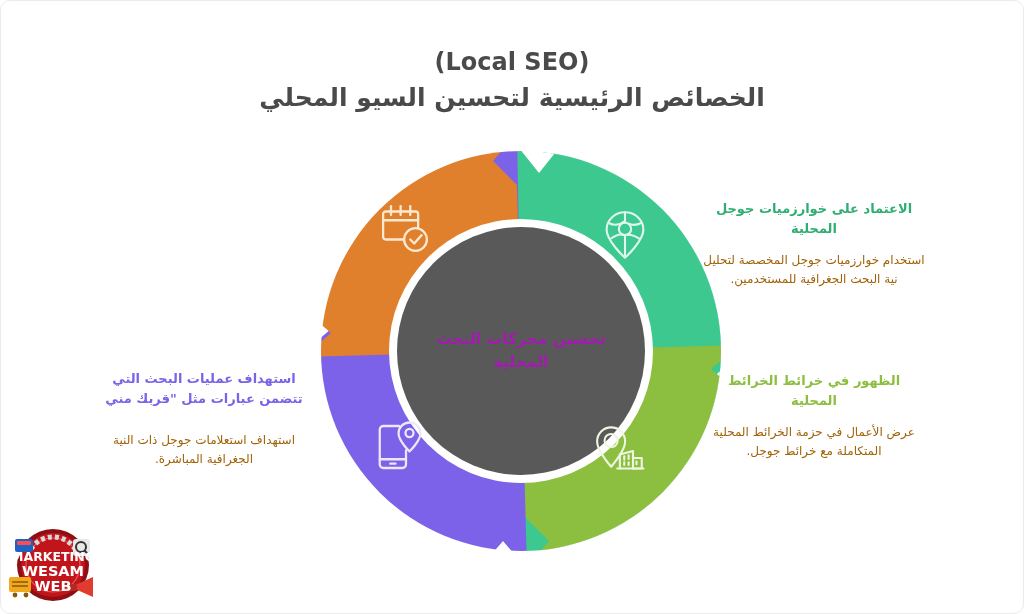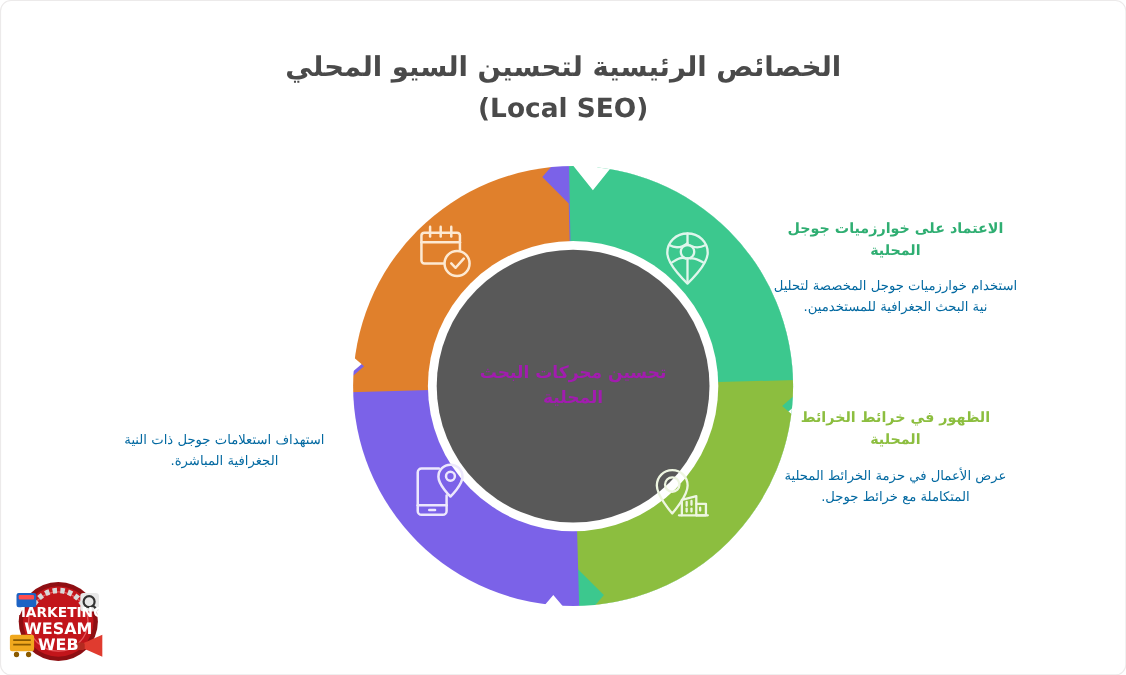--- a/index.html
+++ b/index.html
@@ -94,21 +94,21 @@
     direction: rtl;
   }
   .side-block .blk-head {
     font-size: 13px;
     font-weight: bold;
     line-height: 1.52;
     margin: 0 0 12px 0;
   }
   .side-block .blk-body {
     font-size: 12px;
-    color: #0369a1;
+    color: #a16207;
     line-height: 1.62;
     margin: 0;
   }
   .side-right { text-align: center; left: 702px; }
   .side-left  { text-align: center; left: 92px; }
 
   #block-tr { top: 198px; }
   #block-br { top: 370px; }
   #block-tl { top: 234px; }
   #block-bl { top: 368px; }
@@ -122,22 +122,22 @@
     height: 84px;
   }
   #logo svg { width: 100%; height: 100%; display: block; }
 </style>
 </head>
 <body>
 
 <div id="page">
 
   <div id="title-block">
+    <div id="title-en">(Local SEO)</div>
     <div id="title-ar">الخصائص الرئيسية لتحسين السيو المحلي</div>
-    <div id="title-en">(Local SEO)</div>
   </div>
 
   <div id="donut-wrap">
     <svg id="donut-svg" viewBox="0 0 404 404" xmlns="http://www.w3.org/2000/svg">
       <defs>
 
         <mask id="ringmask">
           <rect x="0" y="0" width="404" height="404" fill="black"></rect>
           <circle cx="202" cy="202" r="200" fill="white"></circle>
           <circle cx="202" cy="202" r="128" fill="black"></circle>
@@ -283,20 +283,21 @@
     <p class="blk-body">استخدام خوارزميات جوجل المخصصة لتحليل نية البحث الجغرافية للمستخدمين.</p>
   </div>
 
   <div class="side-block side-right" id="block-br">
     <p class="blk-head" style="color:#8cbe3f">الظهور في خرائط الخرائط المحلية</p>
     <p class="blk-body" style="">عرض الأعمال في حزمة الخرائط المحلية المتكاملة مع خرائط جوجل.</p>
   </div>
 
 
   <div class="side-block side-left" id="block-bl">
+    <p class="blk-head" style="color:#7b62e8">استهداف عمليات البحث التي تتضمن عبارات مثل "قربك مني</p>
     <p class="blk-body" style="margin-top:22px">استهداف استعلامات جوجل ذات النية الجغرافية المباشرة.</p>
   </div>
 
   <div id="logo">
     <svg viewBox="0 0 104 84" xmlns="http://www.w3.org/2000/svg">
       <g>
         <circle cx="52" cy="42" r="36" fill="#8e0f13"></circle>
         <circle cx="52" cy="42" r="32" fill="#c2151b"></circle>
         <circle cx="52" cy="42" r="27" fill="none" stroke="#e8595d" stroke-width="1.2"></circle>
 

